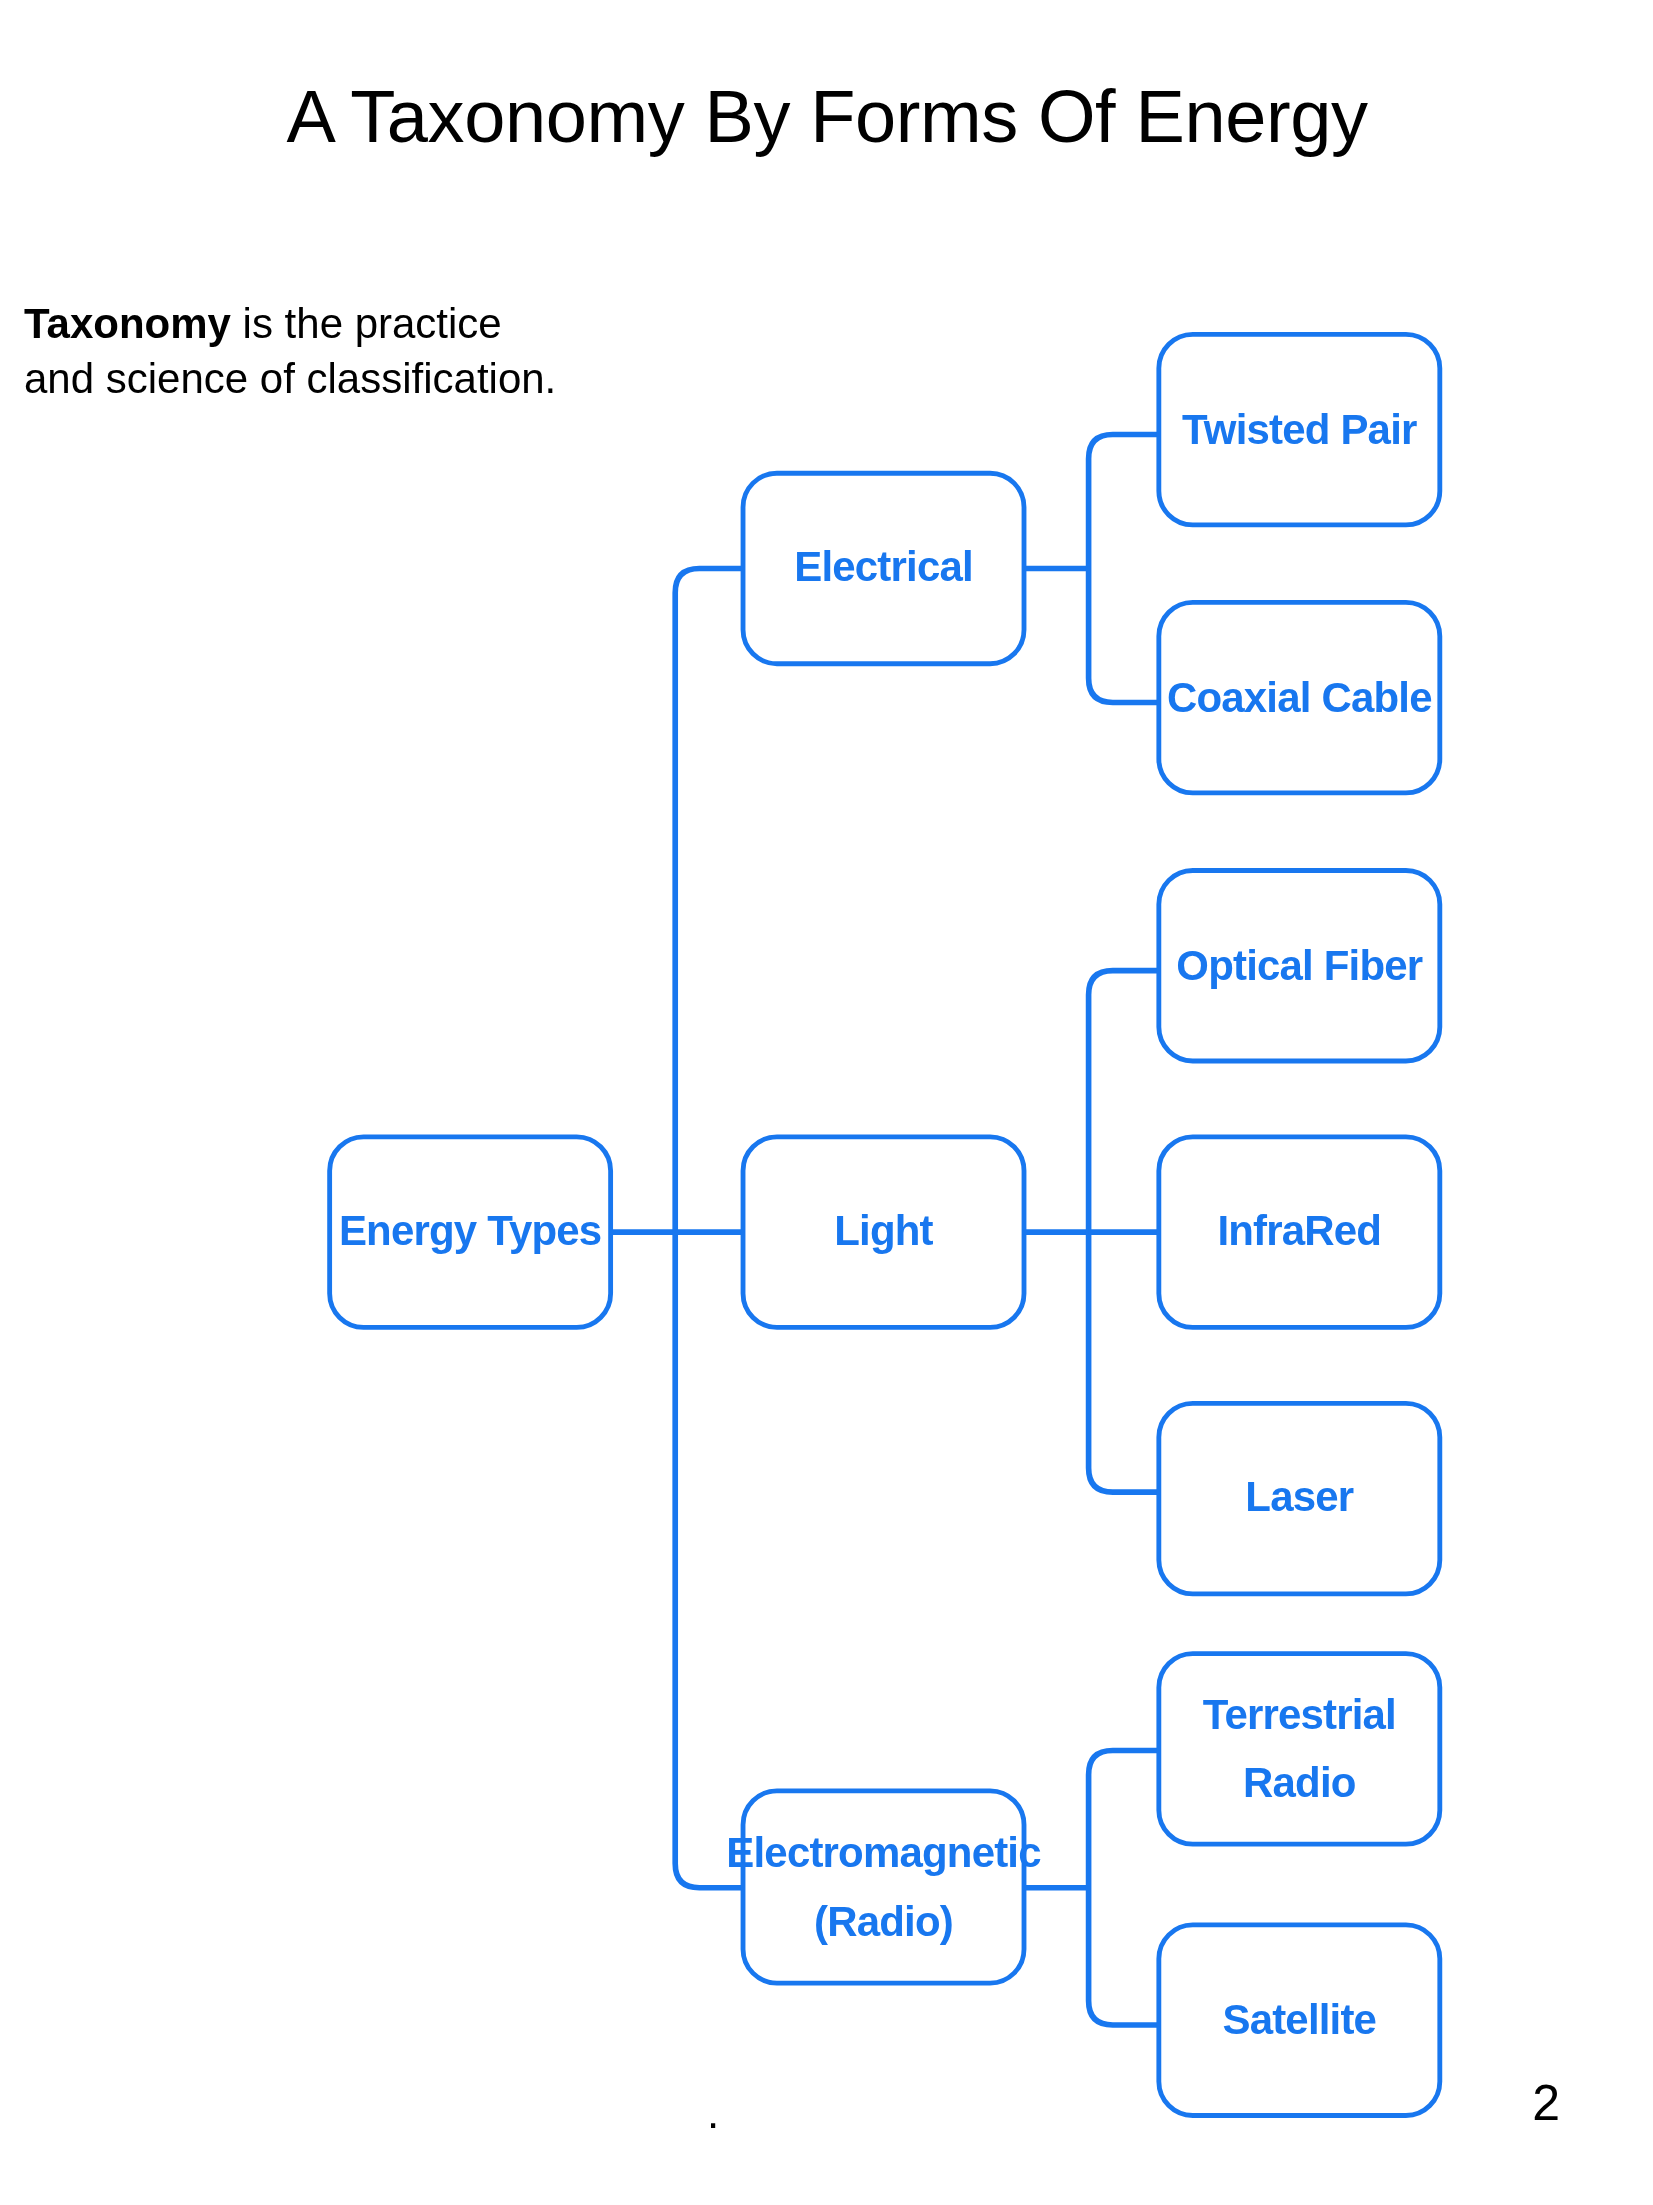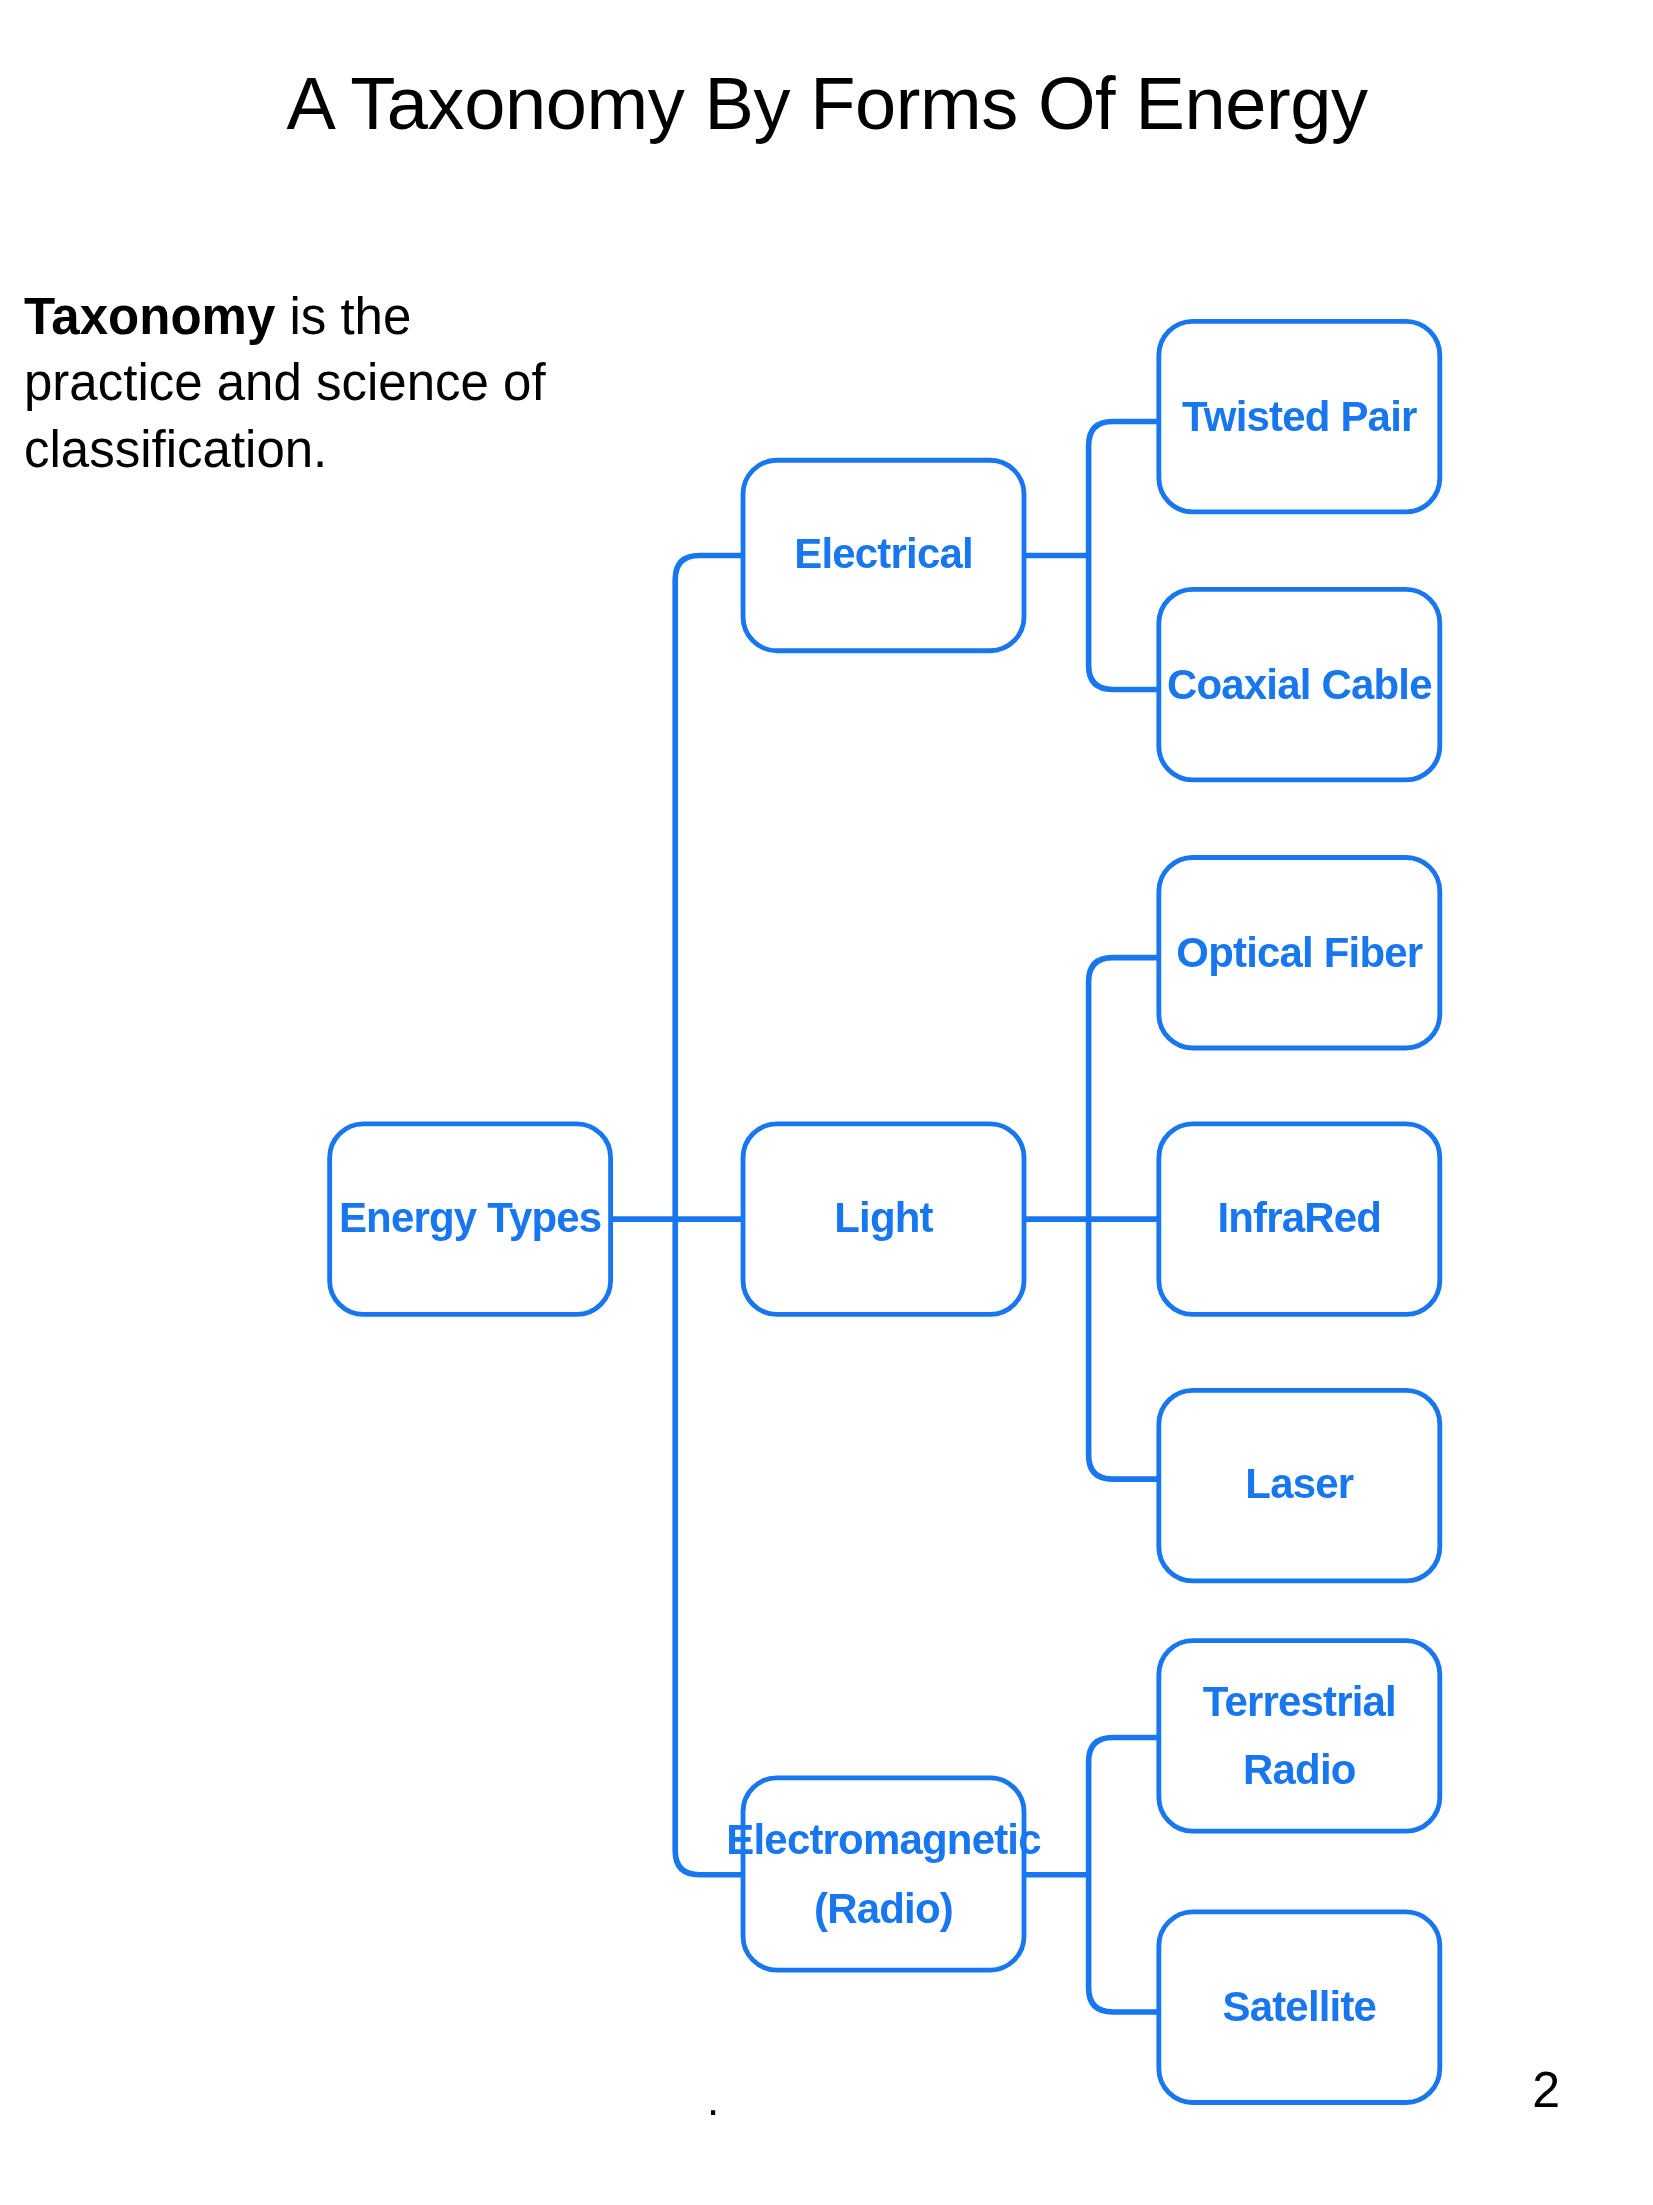--- a/index.html
+++ b/index.html
@@ -11,41 +11,42 @@
     width: 1654px;
     height: 2205px;
     position: relative;
     font-family: "Liberation Sans", sans-serif;
     overflow: hidden;
   }
   #slide {
     position: absolute;
     inset: 0;
     background: #ffffff;
+    margin-top: 13px;
   }
   #slide-title {
     position: absolute;
     left: 0;
     top: 63px;
     width: 1654px;
     text-align: center;
     font-family: "Liberation Sans", sans-serif;
     font-size: 74px;
     line-height: 1.12;
     font-weight: 400;
     color: #000000;
     letter-spacing: -0.4px;
   }
   #intro-text {
     position: absolute;
     left: 24px;
     top: 284px;
     width: 533px;
     font-family: "Liberation Sans", sans-serif;
-    font-size: 51px;
+    font-size: 42px;
     line-height: 1.30;
     color: #000000;
   }
   #intro-text .bold {
     font-weight: bold;
   }
   #diagram-svg {
     position: absolute;
     left: 0;
     top: 0;

